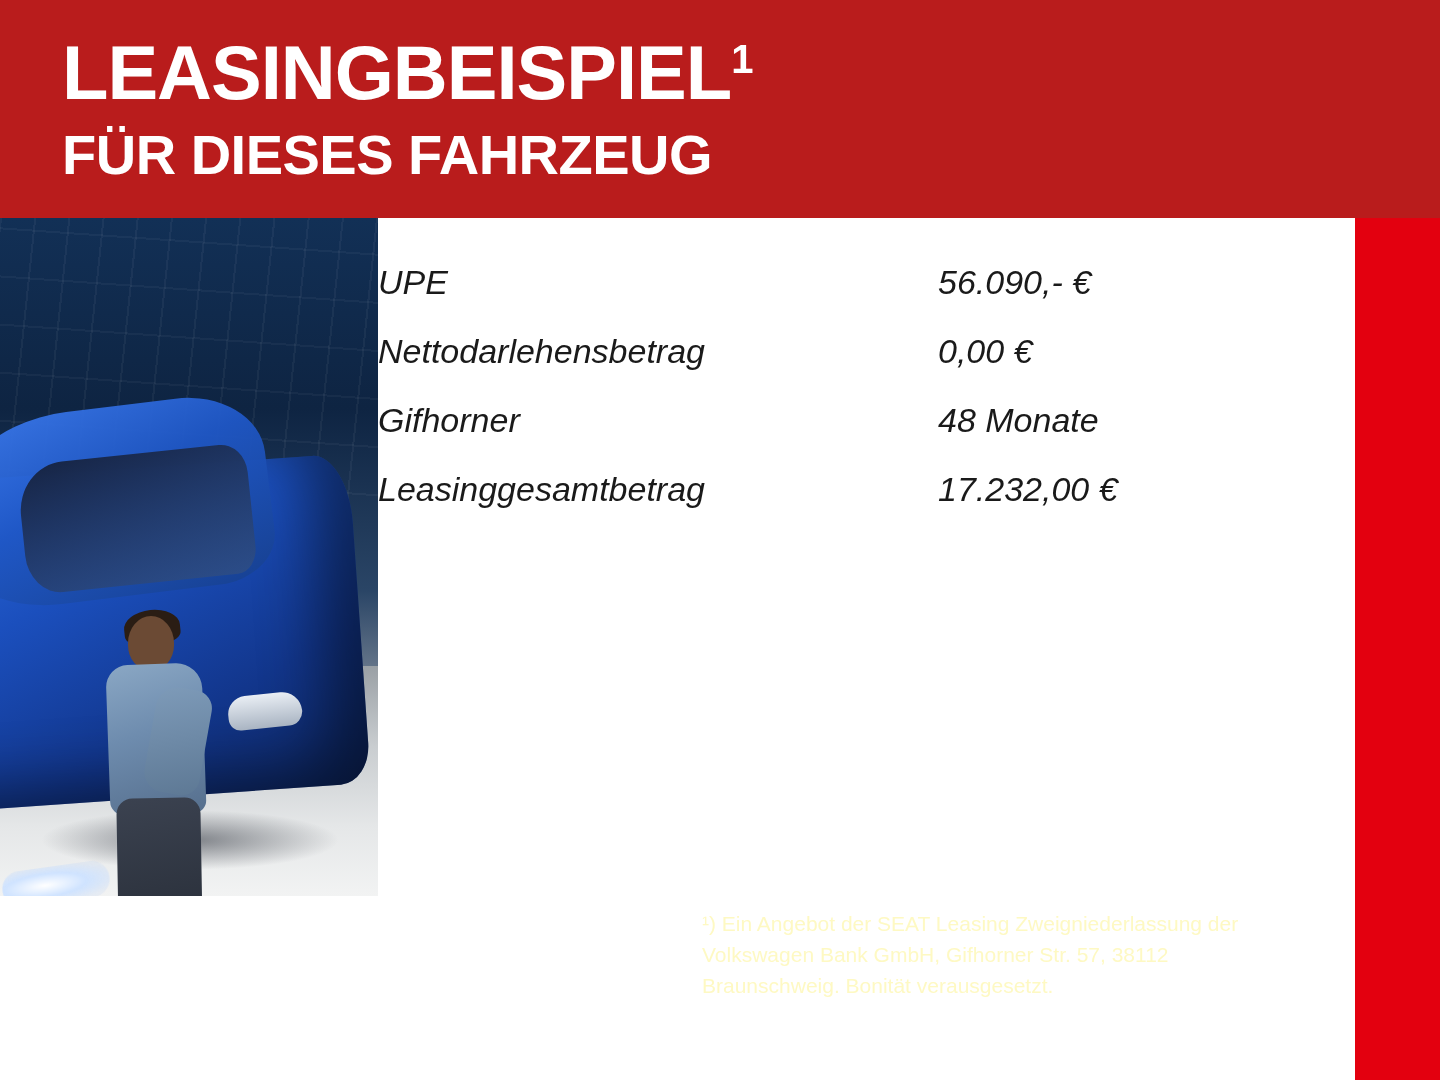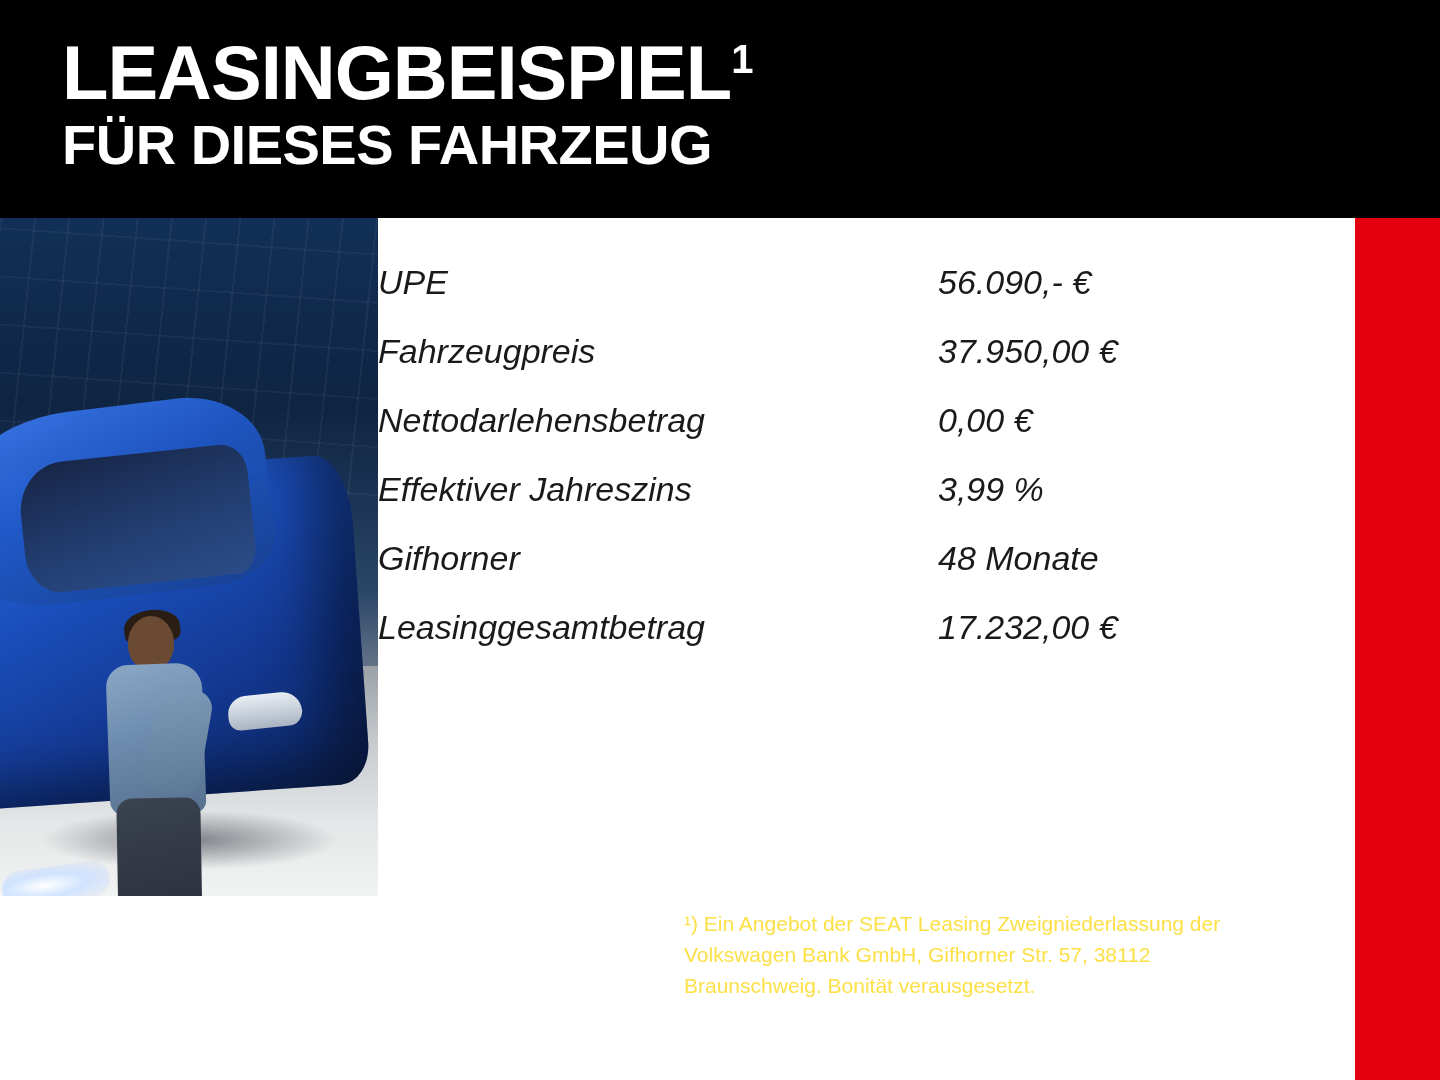--- a/index.html
+++ b/index.html
@@ -21,21 +21,21 @@
     box-sizing: border-box;
   }
 
   
   .header {
     position: absolute;
     left: 0;
     top: 0;
     width: 1440px;
     height: 218px;
-    background: #000000;
+    background: #b91c1c;
     padding: 34px 0 0 62px;
     box-sizing: border-box;
   }
   .headline-1 {
     color: #ffffff;
     font-size: 76px;
     font-weight: bold;
     line-height: 78px;
     letter-spacing: -1px;
     white-space: nowrap;
@@ -44,21 +44,21 @@
     font-size: 40px;
     vertical-align: super;
     line-height: 0;
   }
   .headline-2 {
     color: #ffffff;
     font-size: 56px;
     font-weight: bold;
     line-height: 58px;
     letter-spacing: -0.5px;
-    margin-top: 4px;
+    margin-top: 14px;
     white-space: nowrap;
   }
 
   
   .content {
     position: absolute;
     left: 0;
     top: 218px;
     width: 1355px;
     height: 866px;
@@ -243,24 +243,24 @@
   tr.total td.label { padding-left: 52px; }
   .sup-small {
     font-size: 22px;
     vertical-align: super;
     line-height: 0;
   }
 
   
   .footnote {
     position: absolute;
-    left: 684px;
+    left: 702px;
     top: 908px;
     width: 640px;
-    color: #fde047;
+    color: #fef9c3;
     font-size: 21px;
     line-height: 31px;
   }
   .footnote div { white-space: nowrap; }
 </style>
 </head>
 <body>
 
 <div class="banner">
 
@@ -293,30 +293,22 @@
     </div>
 
     <div class="table-wrap">
       <table class="lease">
         <tbody>
           <tr>
             <td class="label">UPE</td>
             <td class="value">56.090,- €</td>
           </tr>
           <tr>
-            <td class="label">Fahrzeugpreis</td>
-            <td class="value">37.950,00 €</td>
-          </tr>
-          <tr>
             <td class="label">Nettodarlehensbetrag</td>
             <td class="value">0,00 €</td>
-          </tr>
-          <tr>
-            <td class="label">Effektiver Jahreszins</td>
-            <td class="value">3,99 %</td>
           </tr>
           <tr>
             <td class="label">Gifhorner</td>
             <td class="value">48 Monate</td>
           </tr>
           <tr>
             <td class="label">Leasinggesamtbetrag</td>
             <td class="value">17.232,00 €</td>
           </tr>
         </tbody>

